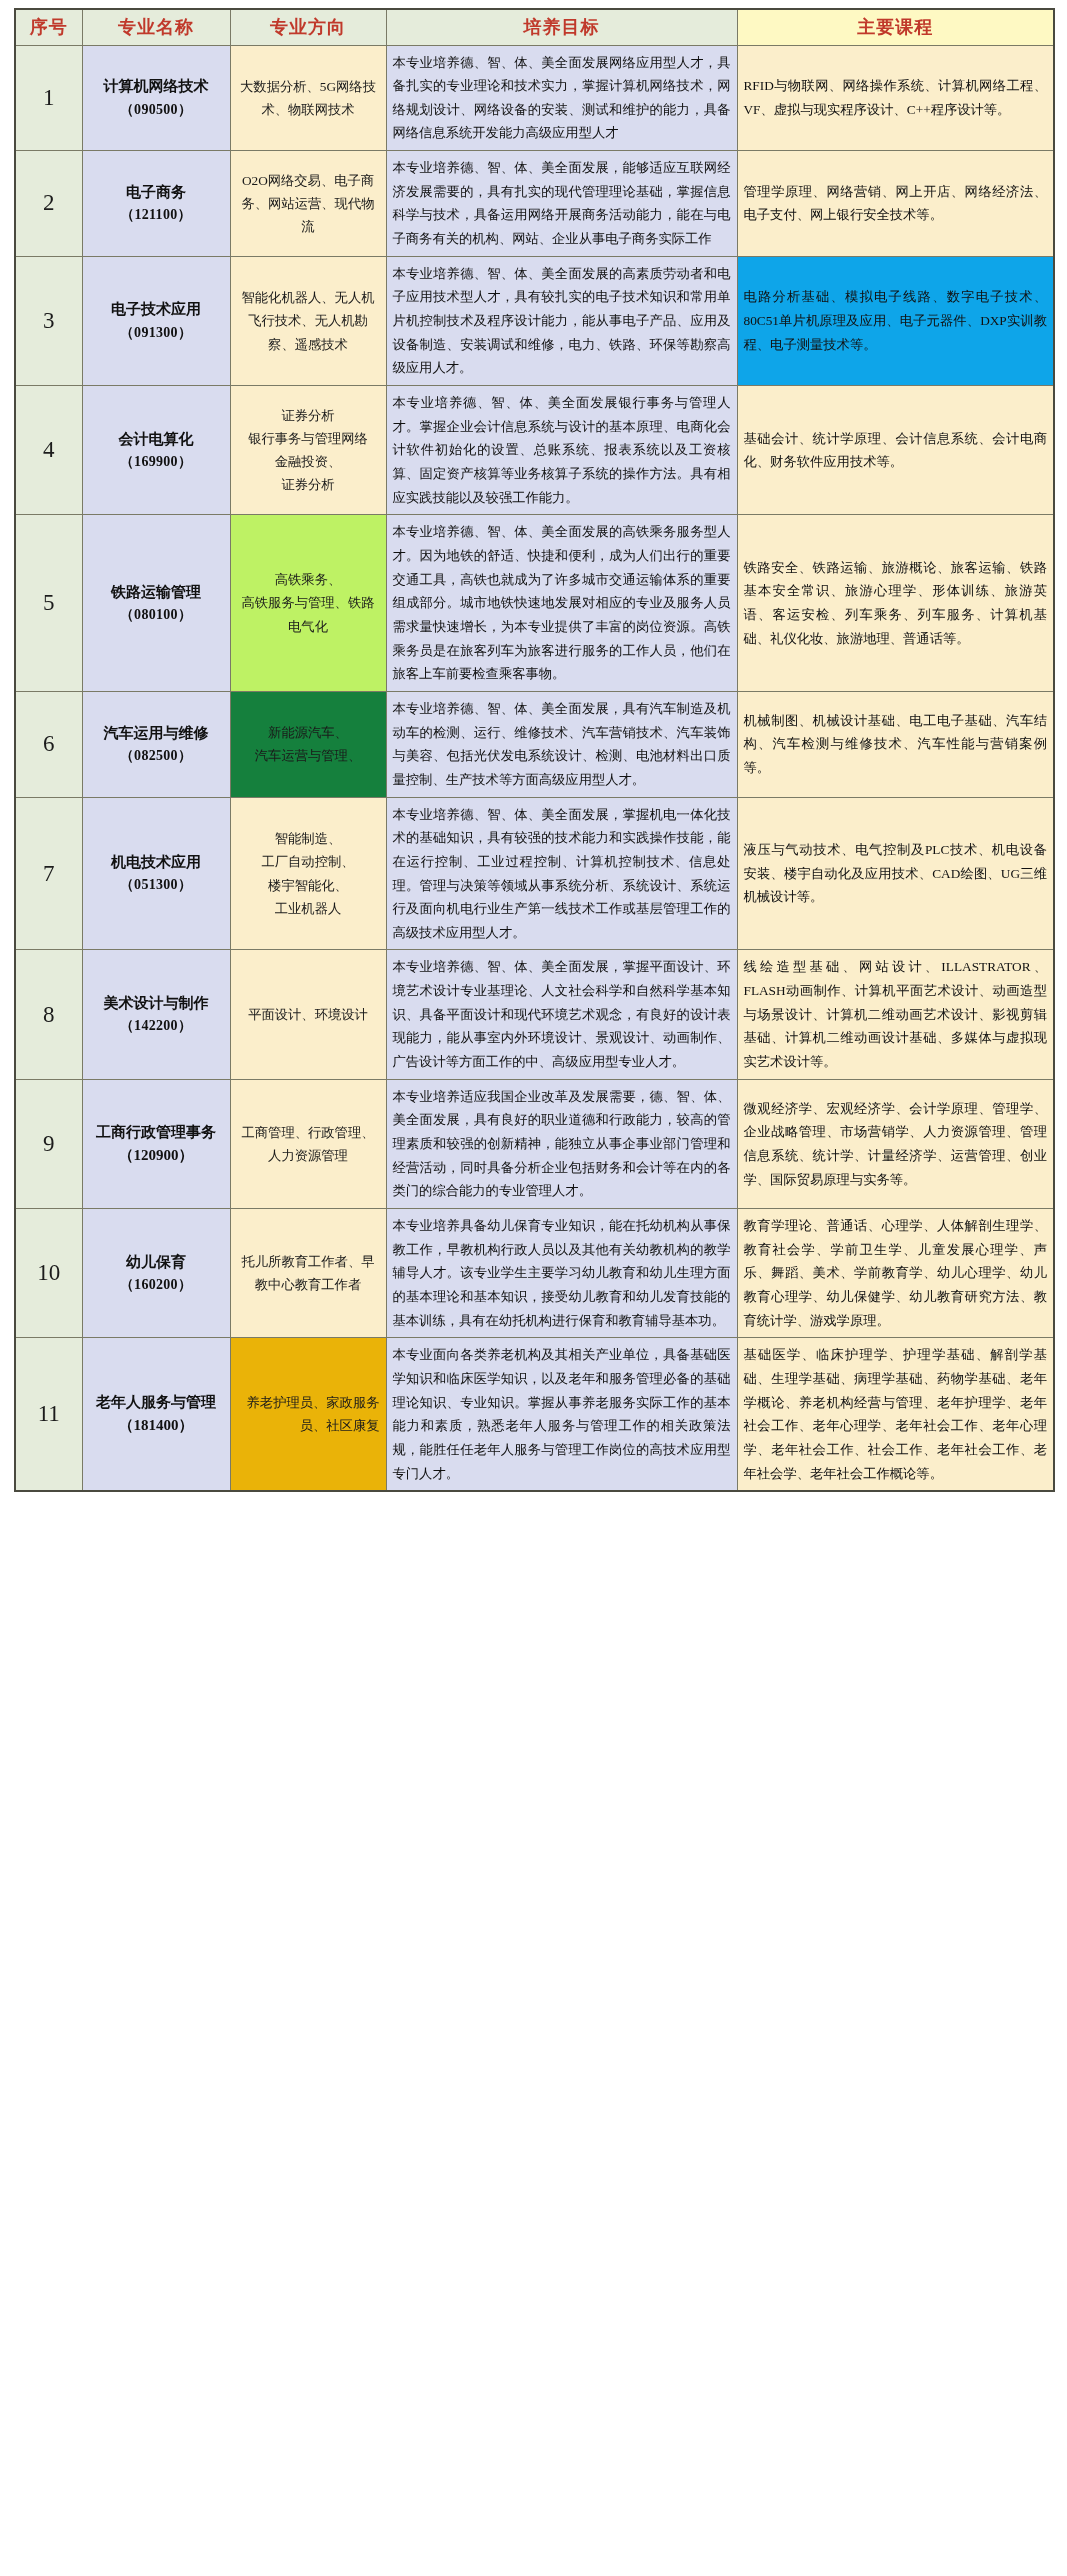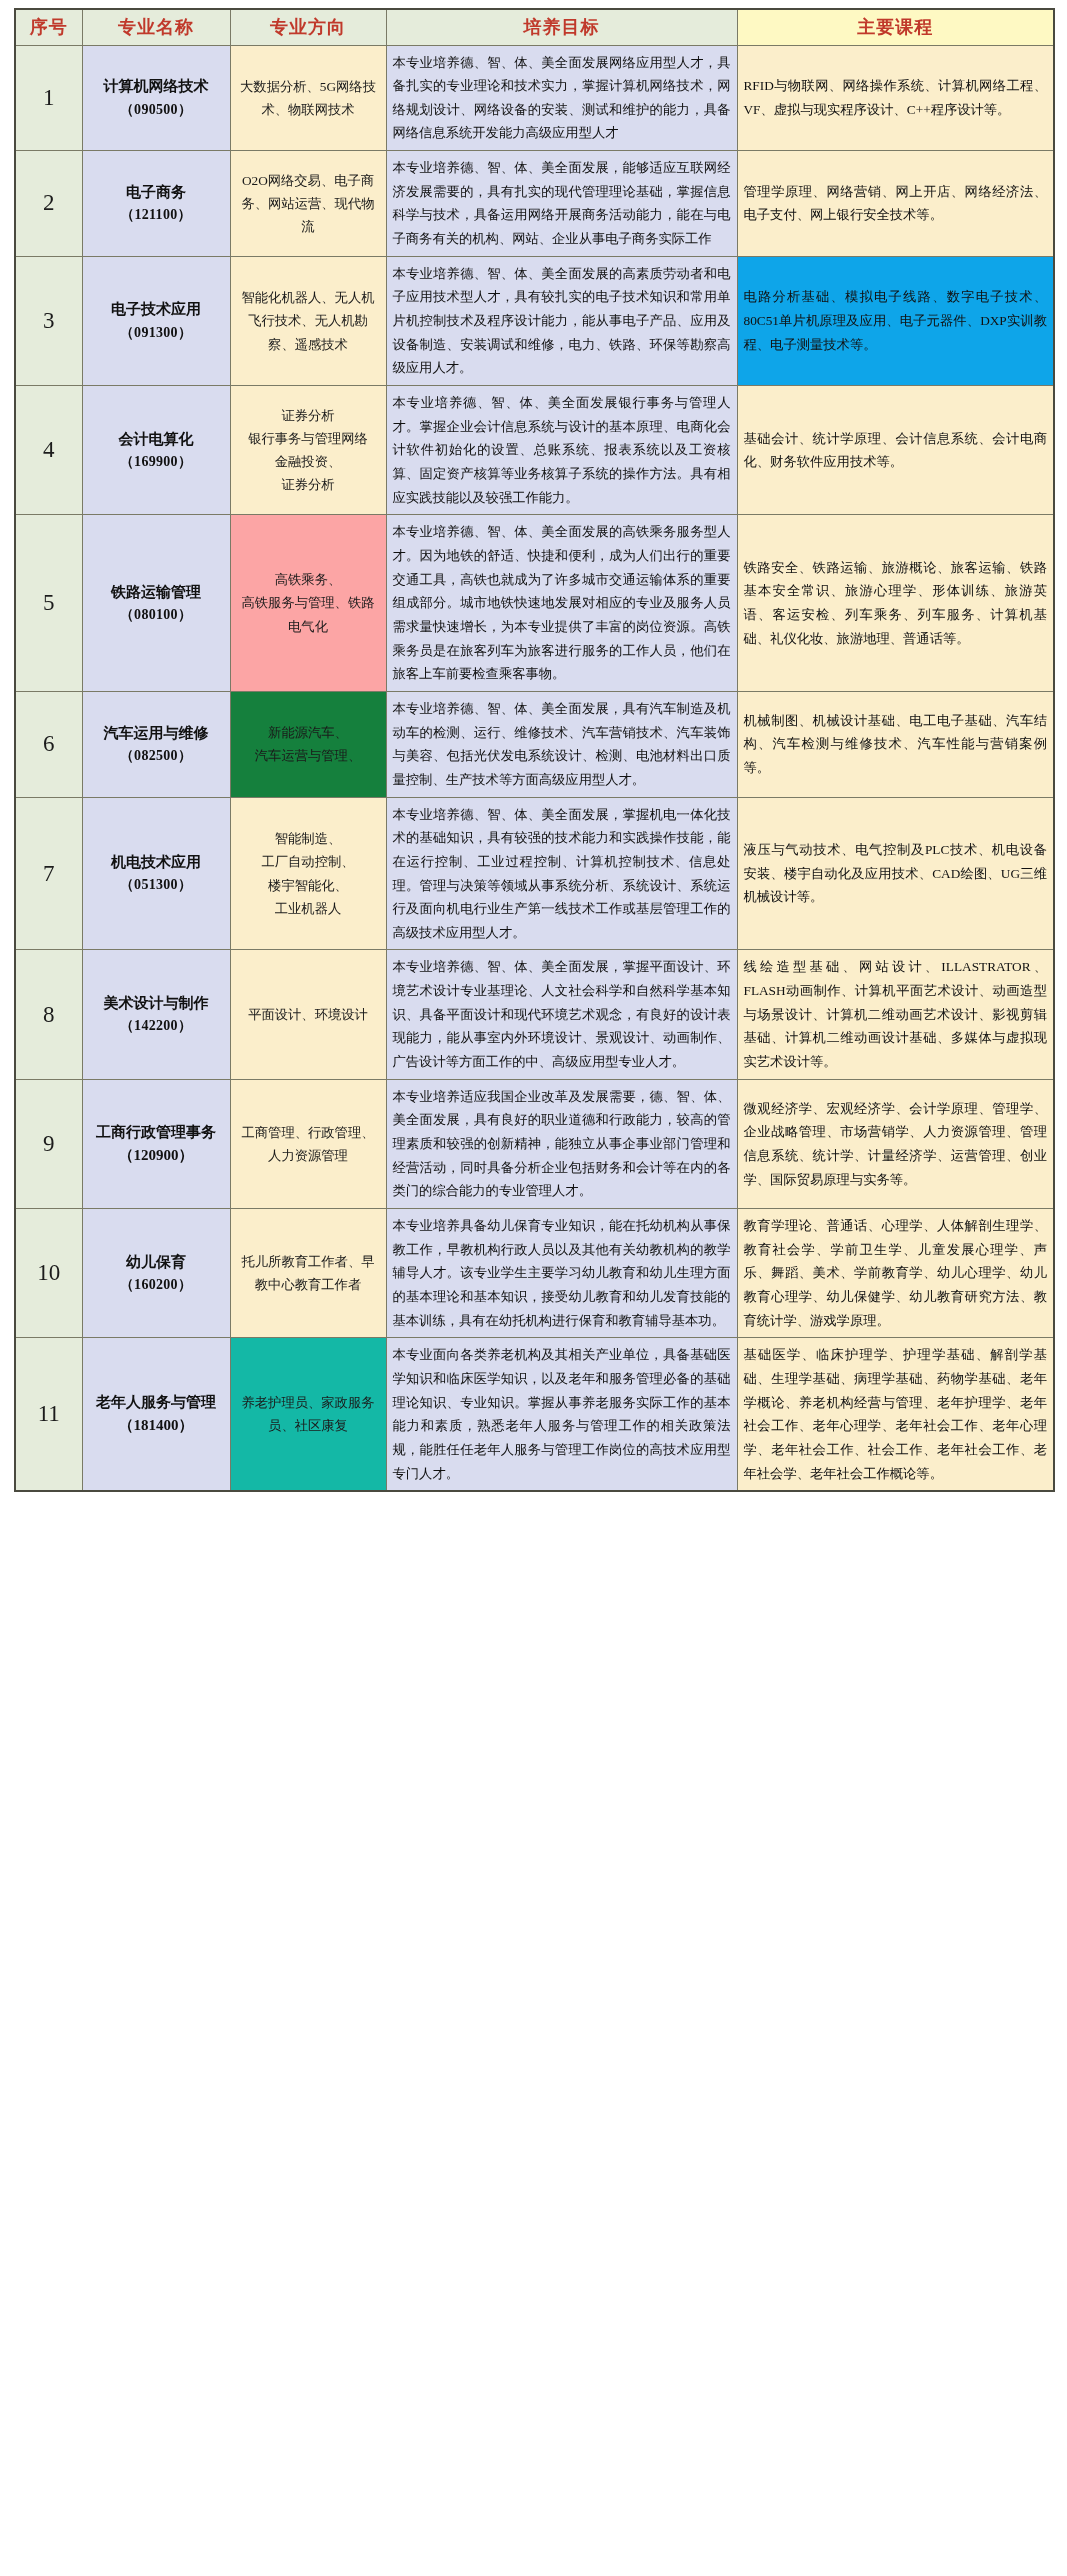--- a/index.html
+++ b/index.html
@@ -147,21 +147,21 @@
           <td class="col-dir" style="white-space: pre-line; background: rgb(251, 238, 203);">证券分析
 银行事务与管理网络
 金融投资、
 证券分析</td>
           <td class="col-goal" style="background: rgb(217, 220, 239);">本专业培养德、智、体、美全面发展银行事务与管理人才。掌握企业会计信息系统与设计的基本原理、电商化会计软件初始化的设置、总账系统、报表系统以及工资核算、固定资产核算等业务核算子系统的操作方法。具有相应实践技能以及较强工作能力。</td>
           <td class="col-course" style="background: rgb(251, 238, 203);">基础会计、统计学原理、会计信息系统、会计电商化、财务软件应用技术等。</td>
         </tr>
         <tr>
           <td class="col-no" style="background: rgb(229, 236, 219);">5</td>
           <td class="col-name" style="background: rgb(217, 220, 239);"><span>铁路运输管理</span><span class="code">（080100）</span></td>
-          <td class="col-dir" style="white-space: pre-line; background: #fca5a5;">高铁乘务、
+          <td class="col-dir" style="white-space: pre-line; background: #bef264;">高铁乘务、
 高铁服务与管理、铁路电气化</td>
           <td class="col-goal" style="background: rgb(217, 220, 239);">本专业培养德、智、体、美全面发展的高铁乘务服务型人才。因为地铁的舒适、快捷和便利，成为人们出行的重要交通工具，高铁也就成为了许多城市交通运输体系的重要组成部分。城市地铁快速地发展对相应的专业及服务人员需求量快速增长，为本专业提供了丰富的岗位资源。高铁乘务员是在旅客列车为旅客进行服务的工作人员，他们在旅客上车前要检查乘客事物。</td>
           <td class="col-course" style="background: rgb(251, 238, 203);">铁路安全、铁路运输、旅游概论、旅客运输、铁路基本安全常识、旅游心理学、形体训练、旅游英语、客运安检、列车乘务、列车服务、计算机基础、礼仪化妆、旅游地理、普通话等。</td>
         </tr>
         <tr>
           <td class="col-no" style="background: rgb(229, 236, 219);">6</td>
           <td class="col-name" style="background: rgb(217, 220, 239);"><span>汽车运用与维修</span><span class="code">（082500）</span></td>
           <td class="col-dir" style="white-space: pre-line; background: #15803d;">新能源汽车、
 汽车运营与管理、</td>
           <td class="col-goal" style="background: rgb(217, 220, 239);">本专业培养德、智、体、美全面发展，具有汽车制造及机动车的检测、运行、维修技术、汽车营销技术、汽车装饰与美容、包括光伏发电系统设计、检测、电池材料出口质量控制、生产技术等方面高级应用型人才。</td>
@@ -194,20 +194,20 @@
         <tr>
           <td class="col-no" style="background: rgb(229, 236, 219);">10</td>
           <td class="col-name" style="background: rgb(217, 220, 239);"><span>幼儿保育</span><span class="code">（160200）</span></td>
           <td class="col-dir" style="white-space: pre-line; background: rgb(251, 238, 203);">托儿所教育工作者、早教中心教育工作者</td>
           <td class="col-goal" style="background: rgb(217, 220, 239);">本专业培养具备幼儿保育专业知识，能在托幼机构从事保教工作，早教机构行政人员以及其他有关幼教机构的教学辅导人才。该专业学生主要学习幼儿教育和幼儿生理方面的基本理论和基本知识，接受幼儿教育和幼儿发育技能的基本训练，具有在幼托机构进行保育和教育辅导基本功。</td>
           <td class="col-course" style="background: rgb(251, 238, 203);">教育学理论、普通话、心理学、人体解剖生理学、教育社会学、学前卫生学、儿童发展心理学、声乐、舞蹈、美术、学前教育学、幼儿心理学、幼儿教育心理学、幼儿保健学、幼儿教育研究方法、教育统计学、游戏学原理。</td>
         </tr>
         <tr>
           <td class="col-no" style="background: rgb(229, 236, 219);">11</td>
           <td class="col-name" style="background: rgb(217, 220, 239);"><span>老年人服务与管理（181400）</span></td>
-          <td class="col-dir" style="white-space: pre-line; background: #14b8a6;">养老护理员、家政服务员、社区康复</td>
+          <td class="col-dir" style="white-space: pre-line; background: #eab308; text-align: right;">养老护理员、家政服务员、社区康复</td>
           <td class="col-goal" style="background: rgb(217, 220, 239);">本专业面向各类养老机构及其相关产业单位，具备基础医学知识和临床医学知识，以及老年和服务管理必备的基础理论知识、专业知识。掌握从事养老服务实际工作的基本能力和素质，熟悉老年人服务与管理工作的相关政策法规，能胜任任老年人服务与管理工作岗位的高技术应用型专门人才。</td>
           <td class="col-course" style="background: rgb(251, 238, 203);">基础医学、临床护理学、护理学基础、解剖学基础、生理学基础、病理学基础、药物学基础、老年学概论、养老机构经营与管理、老年护理学、老年社会工作、老年心理学、老年社会工作、老年心理学、老年社会工作、社会工作、老年社会工作、老年社会学、老年社会工作概论等。</td>
         </tr>
       </tbody>
   </table>
 </div>
 
 
 </body></html>

